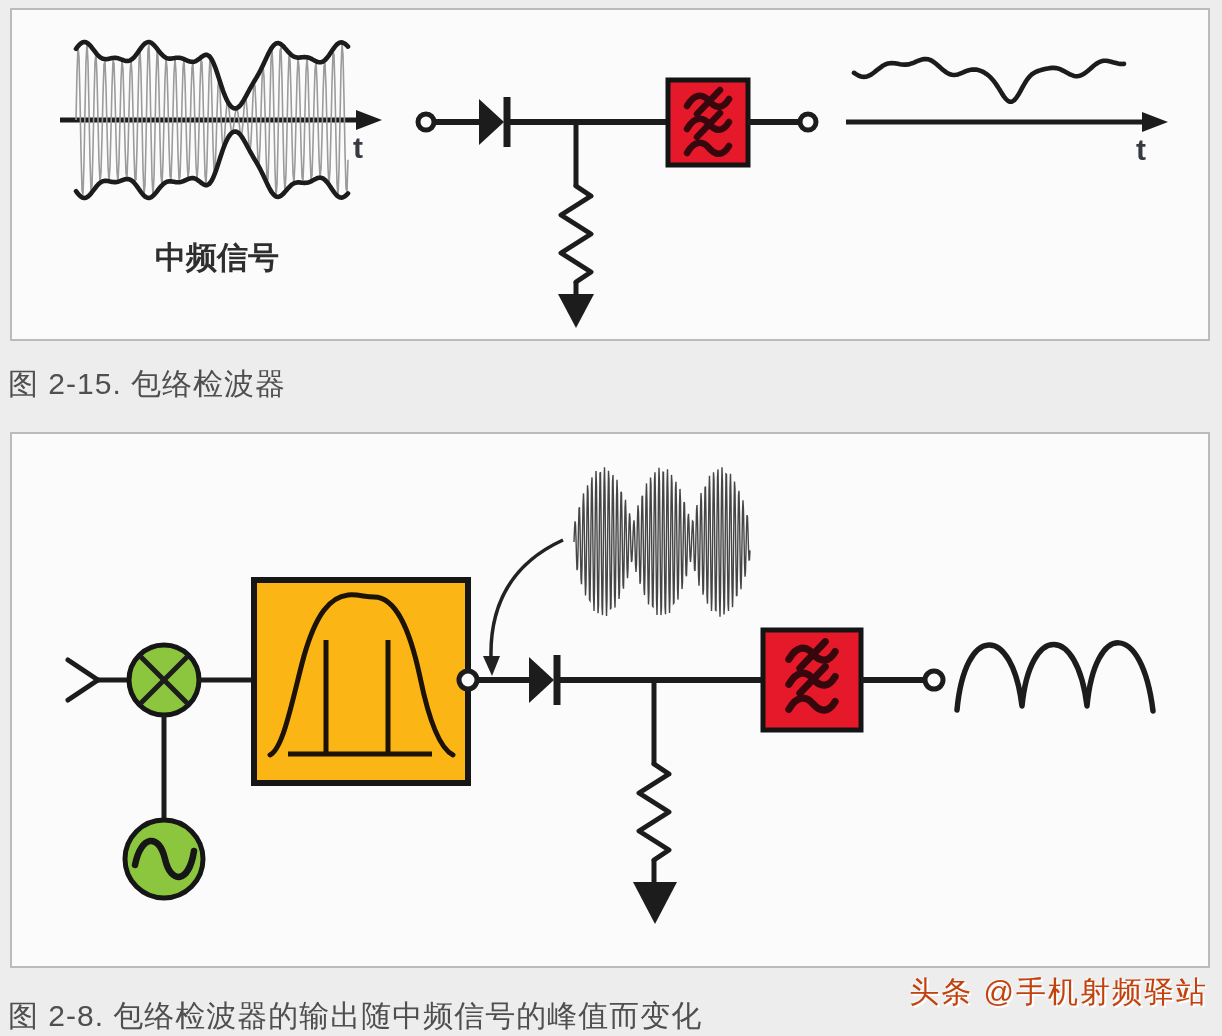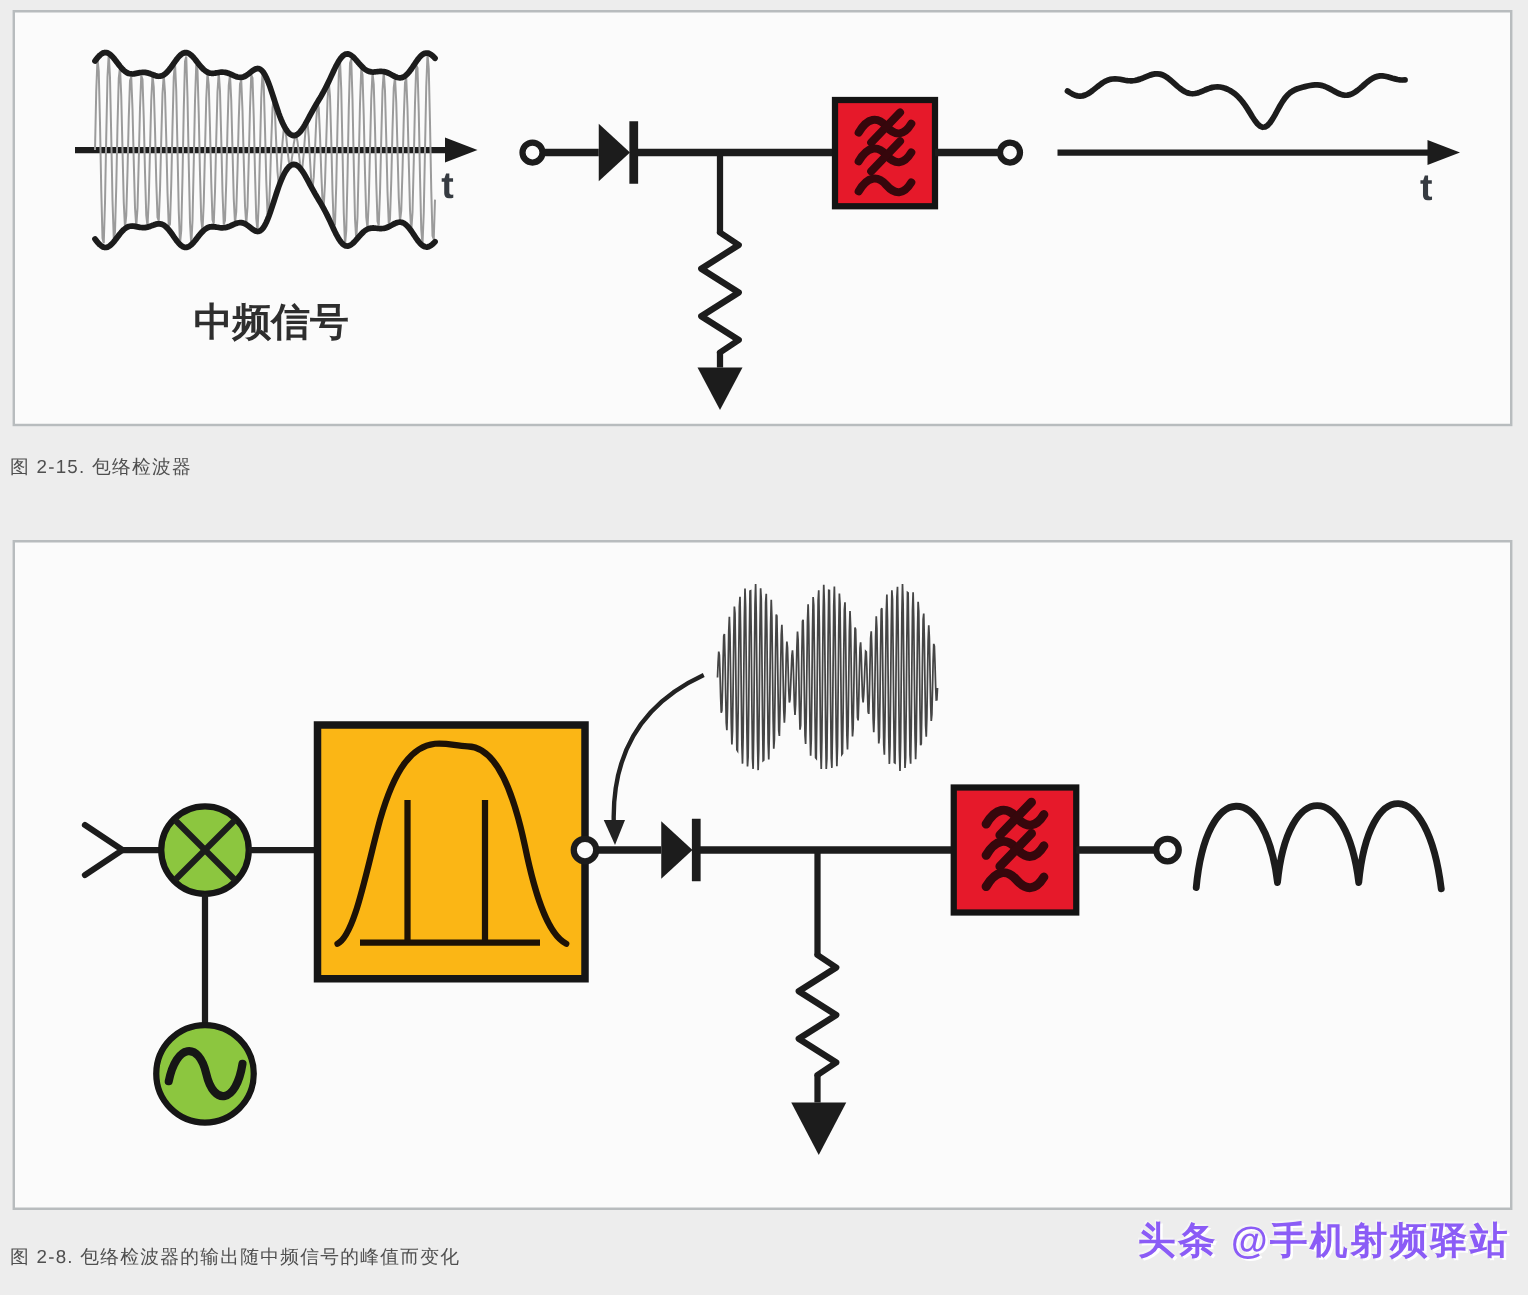--- a/index.html
+++ b/index.html
@@ -10,27 +10,27 @@
     overflow:hidden;
   }
   .panel{
     position:absolute;left:10px;width:1200px;
     background:#fbfbfb;border:2px solid #b8bcbe;box-sizing:border-box;
   }
   #panel-1{top:8px;height:333px;}
   #panel-2{top:432px;height:536px;}
   .caption{
     position:absolute;left:8px;
-    font-size:15px;font-weight:500;color:#4f4f4f;letter-spacing:1px;
+    font-size:30px;font-weight:500;color:#4f4f4f;letter-spacing:1px;
   }
   #caption-1{top:364px;}
   #caption-2{top:996px;}
   #watermark{
     position:absolute;right:14px;top:972px;
-    font-size:30px;font-weight:bold;color:#8b5cf6;
+    font-size:30px;font-weight:normal;color:#c2410c;
     text-shadow:2px 2px 0 #ffffff,-1px -1px 0 #f4f4f4;
     letter-spacing:2px;
   }
   svg{display:block;}
   .wire{stroke:#1c1c1c;stroke-width:6;}
   .thin{stroke:#1c1c1c;stroke-width:5;}
   .ink{fill:#1c1c1c;}
   .node{fill:#fbfbfb;stroke:#1c1c1c;stroke-width:5;}
   .sym{fill:none;stroke:#1c1c1c;stroke-width:5;stroke-linejoin:round;stroke-linecap:round;}
   .tilde{fill:none;stroke:#36070c;stroke-width:6.5;stroke-linecap:round;}

